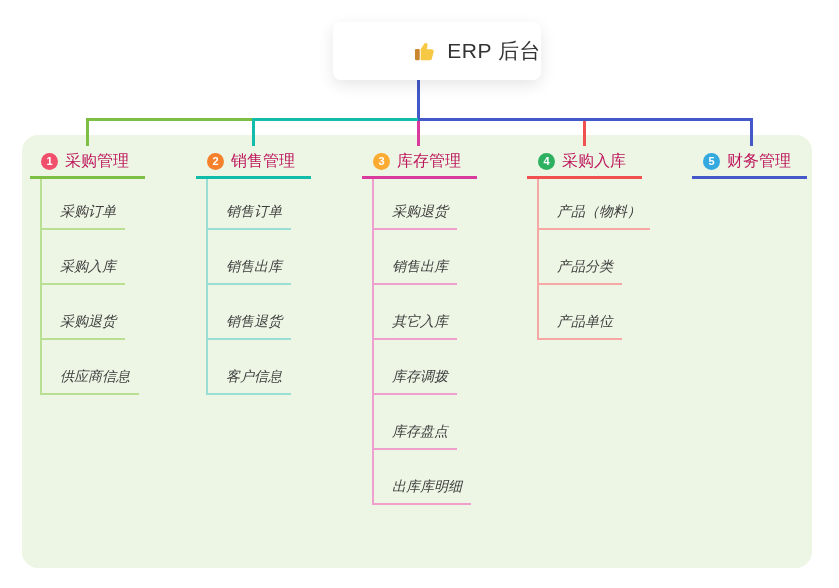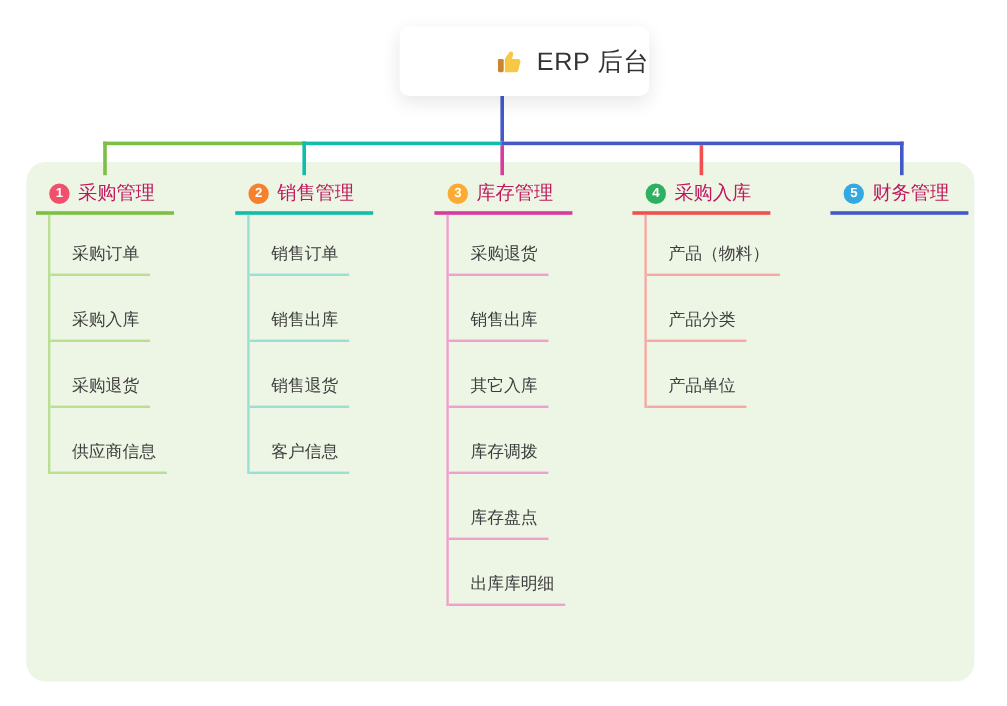--- a/index.html
+++ b/index.html
@@ -28,21 +28,21 @@
 
   
   .branch{position:absolute;top:146px;width:115px;z-index:2;}
   .branch-header{height:30px;display:flex;align-items:center;gap:7px;padding-left:11px;
     border-bottom:3px solid var(--line);cursor:default;}
   .badge{width:17px;height:17px;border-radius:50%;background:var(--badge);color:#ffffff;
     font-size:11px;font-weight:bold;display:flex;align-items:center;justify-content:center;flex:0 0 17px;}
   .branch-label{font-size:16px;color:#be185d;white-space:nowrap;}
   .children{margin-left:10px;border-left:2px solid var(--light);width:max-content;}
   .child{height:55px;box-sizing:border-box;display:flex;align-items:flex-end;
-    padding:0 9px 7px 18px;border-bottom:2px solid var(--light);width:max-content;white-space:nowrap;}
+    padding:0 9px 7px 18px;border-bottom:2px solid var(--light);width:max-content;white-space:nowrap;font-style:italic;}
   .child:first-child{height:51px;}
   .child span{font-size:14px;color:#3d3d3d;}
 </style>
 </head>
 <body>
 
 <div class="stage">
 
   <div class="panel" style="background: rgb(237, 246, 229);"></div>
 

